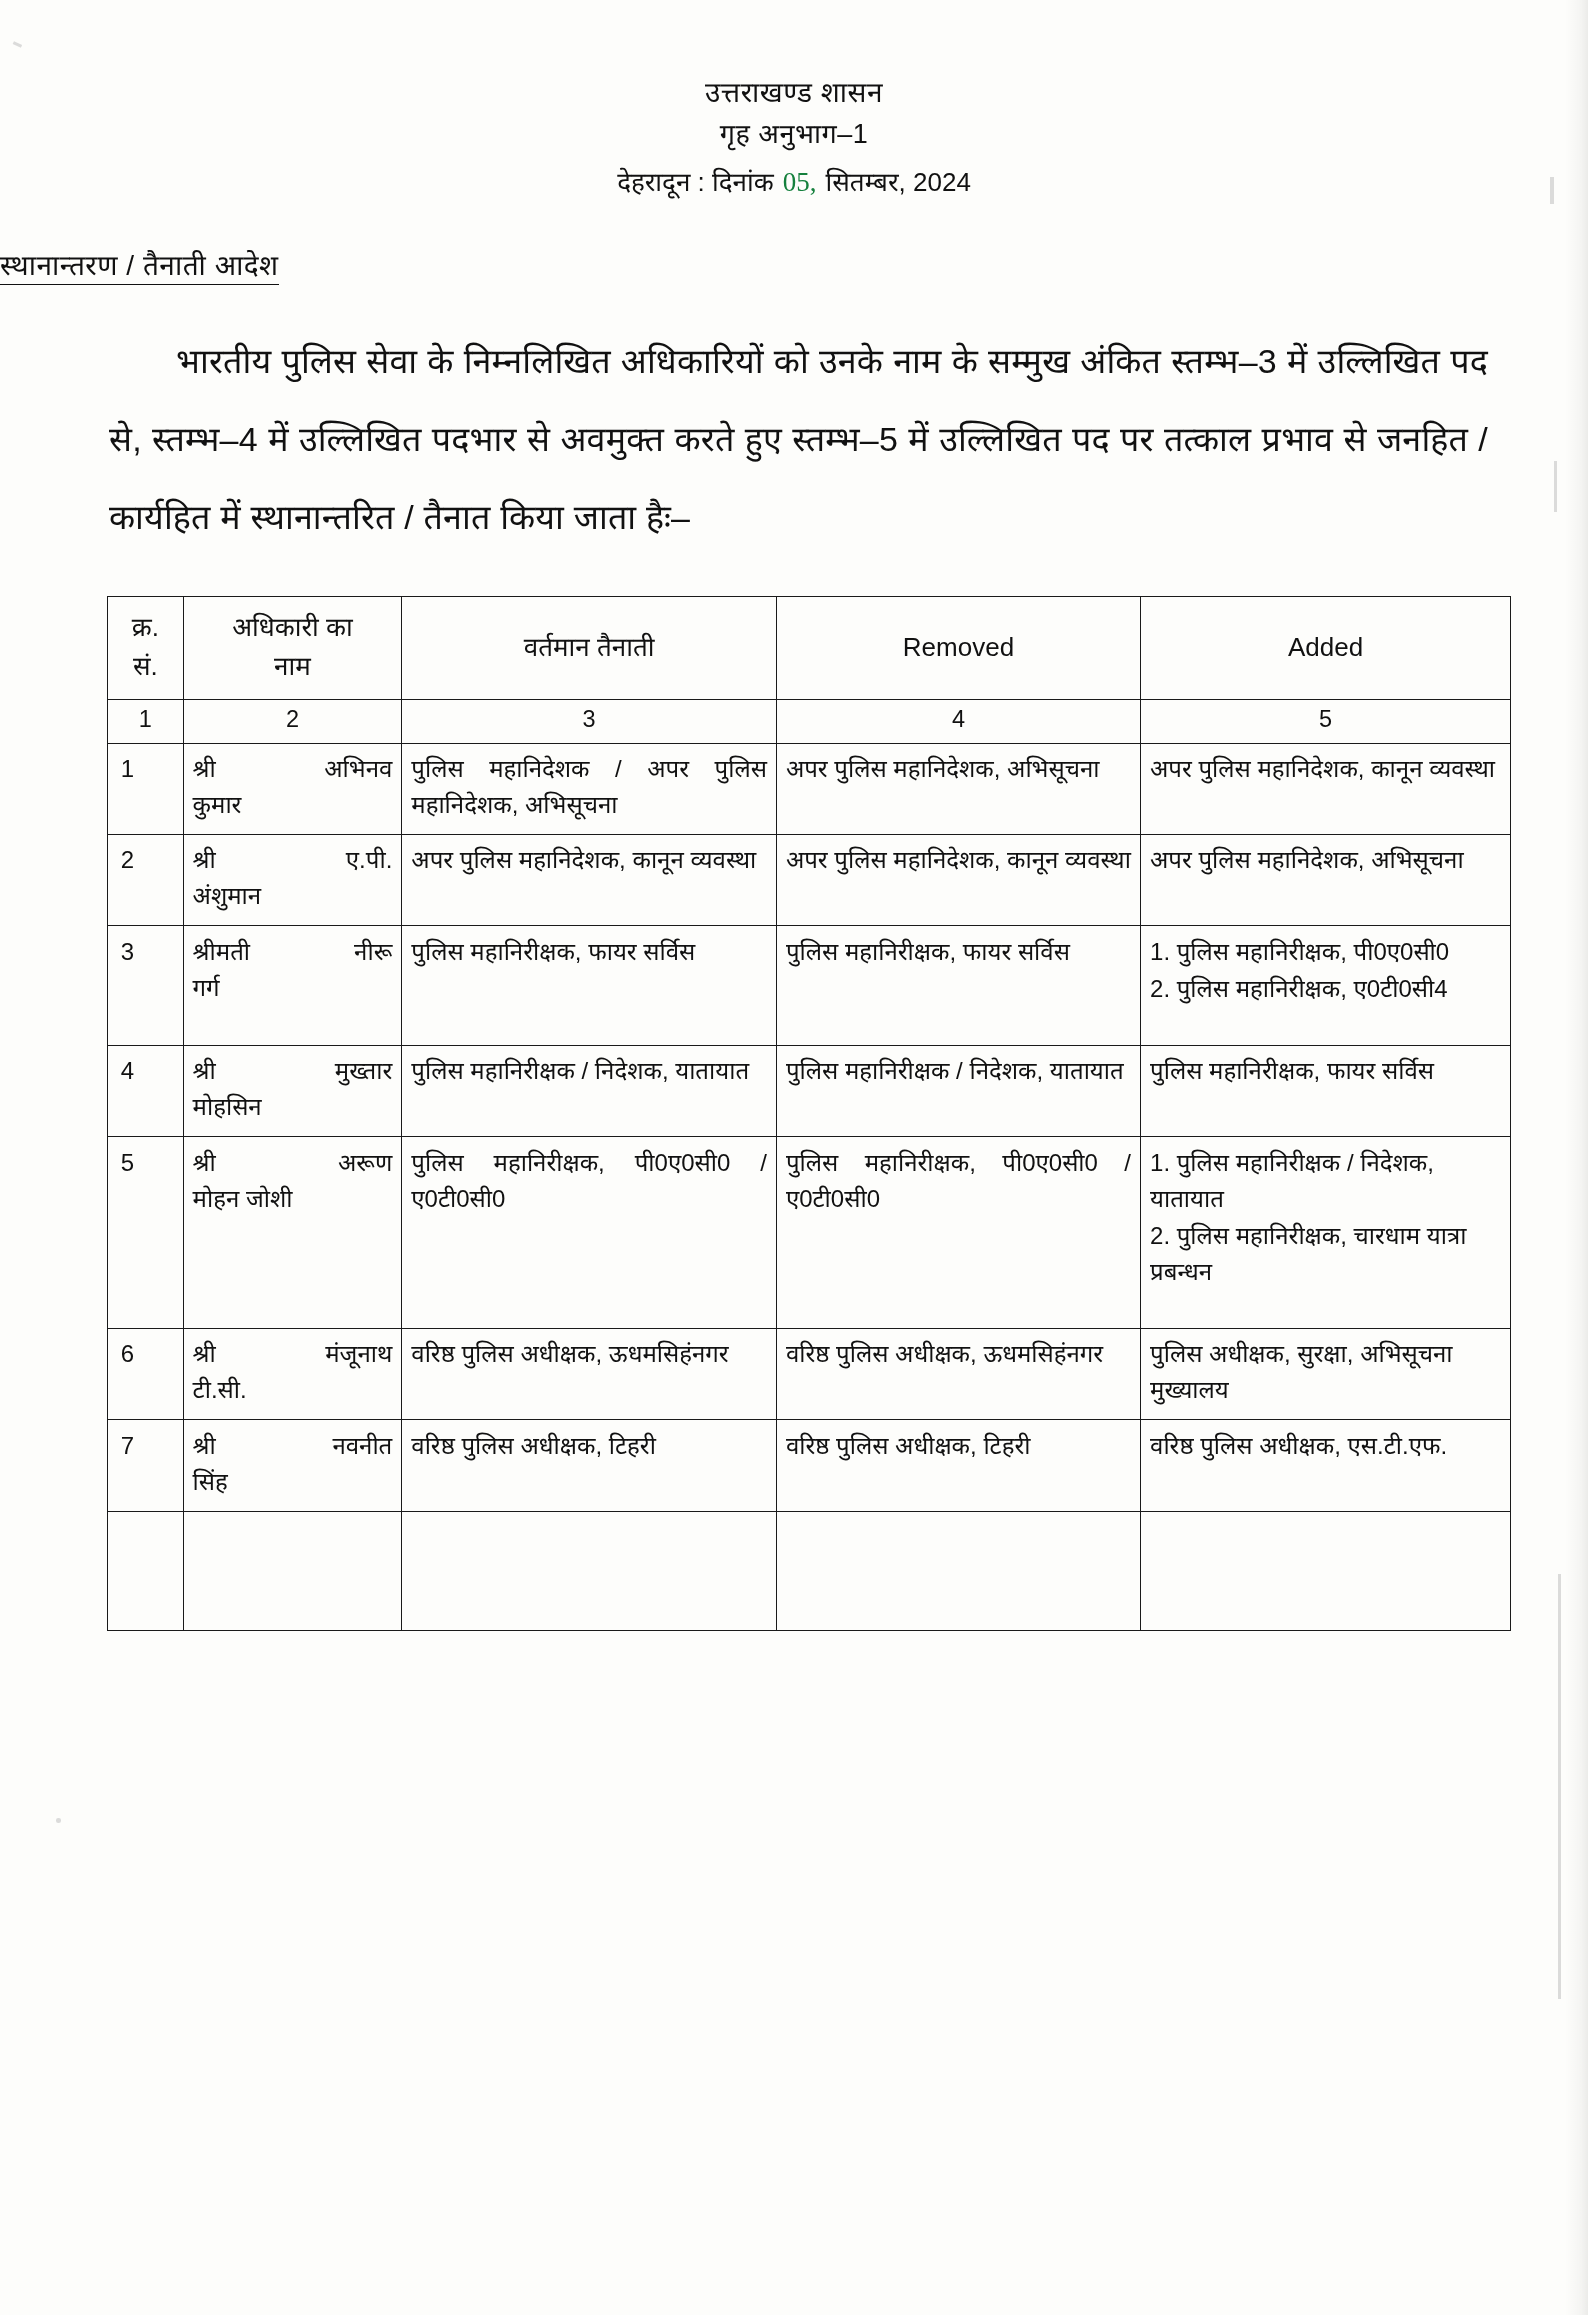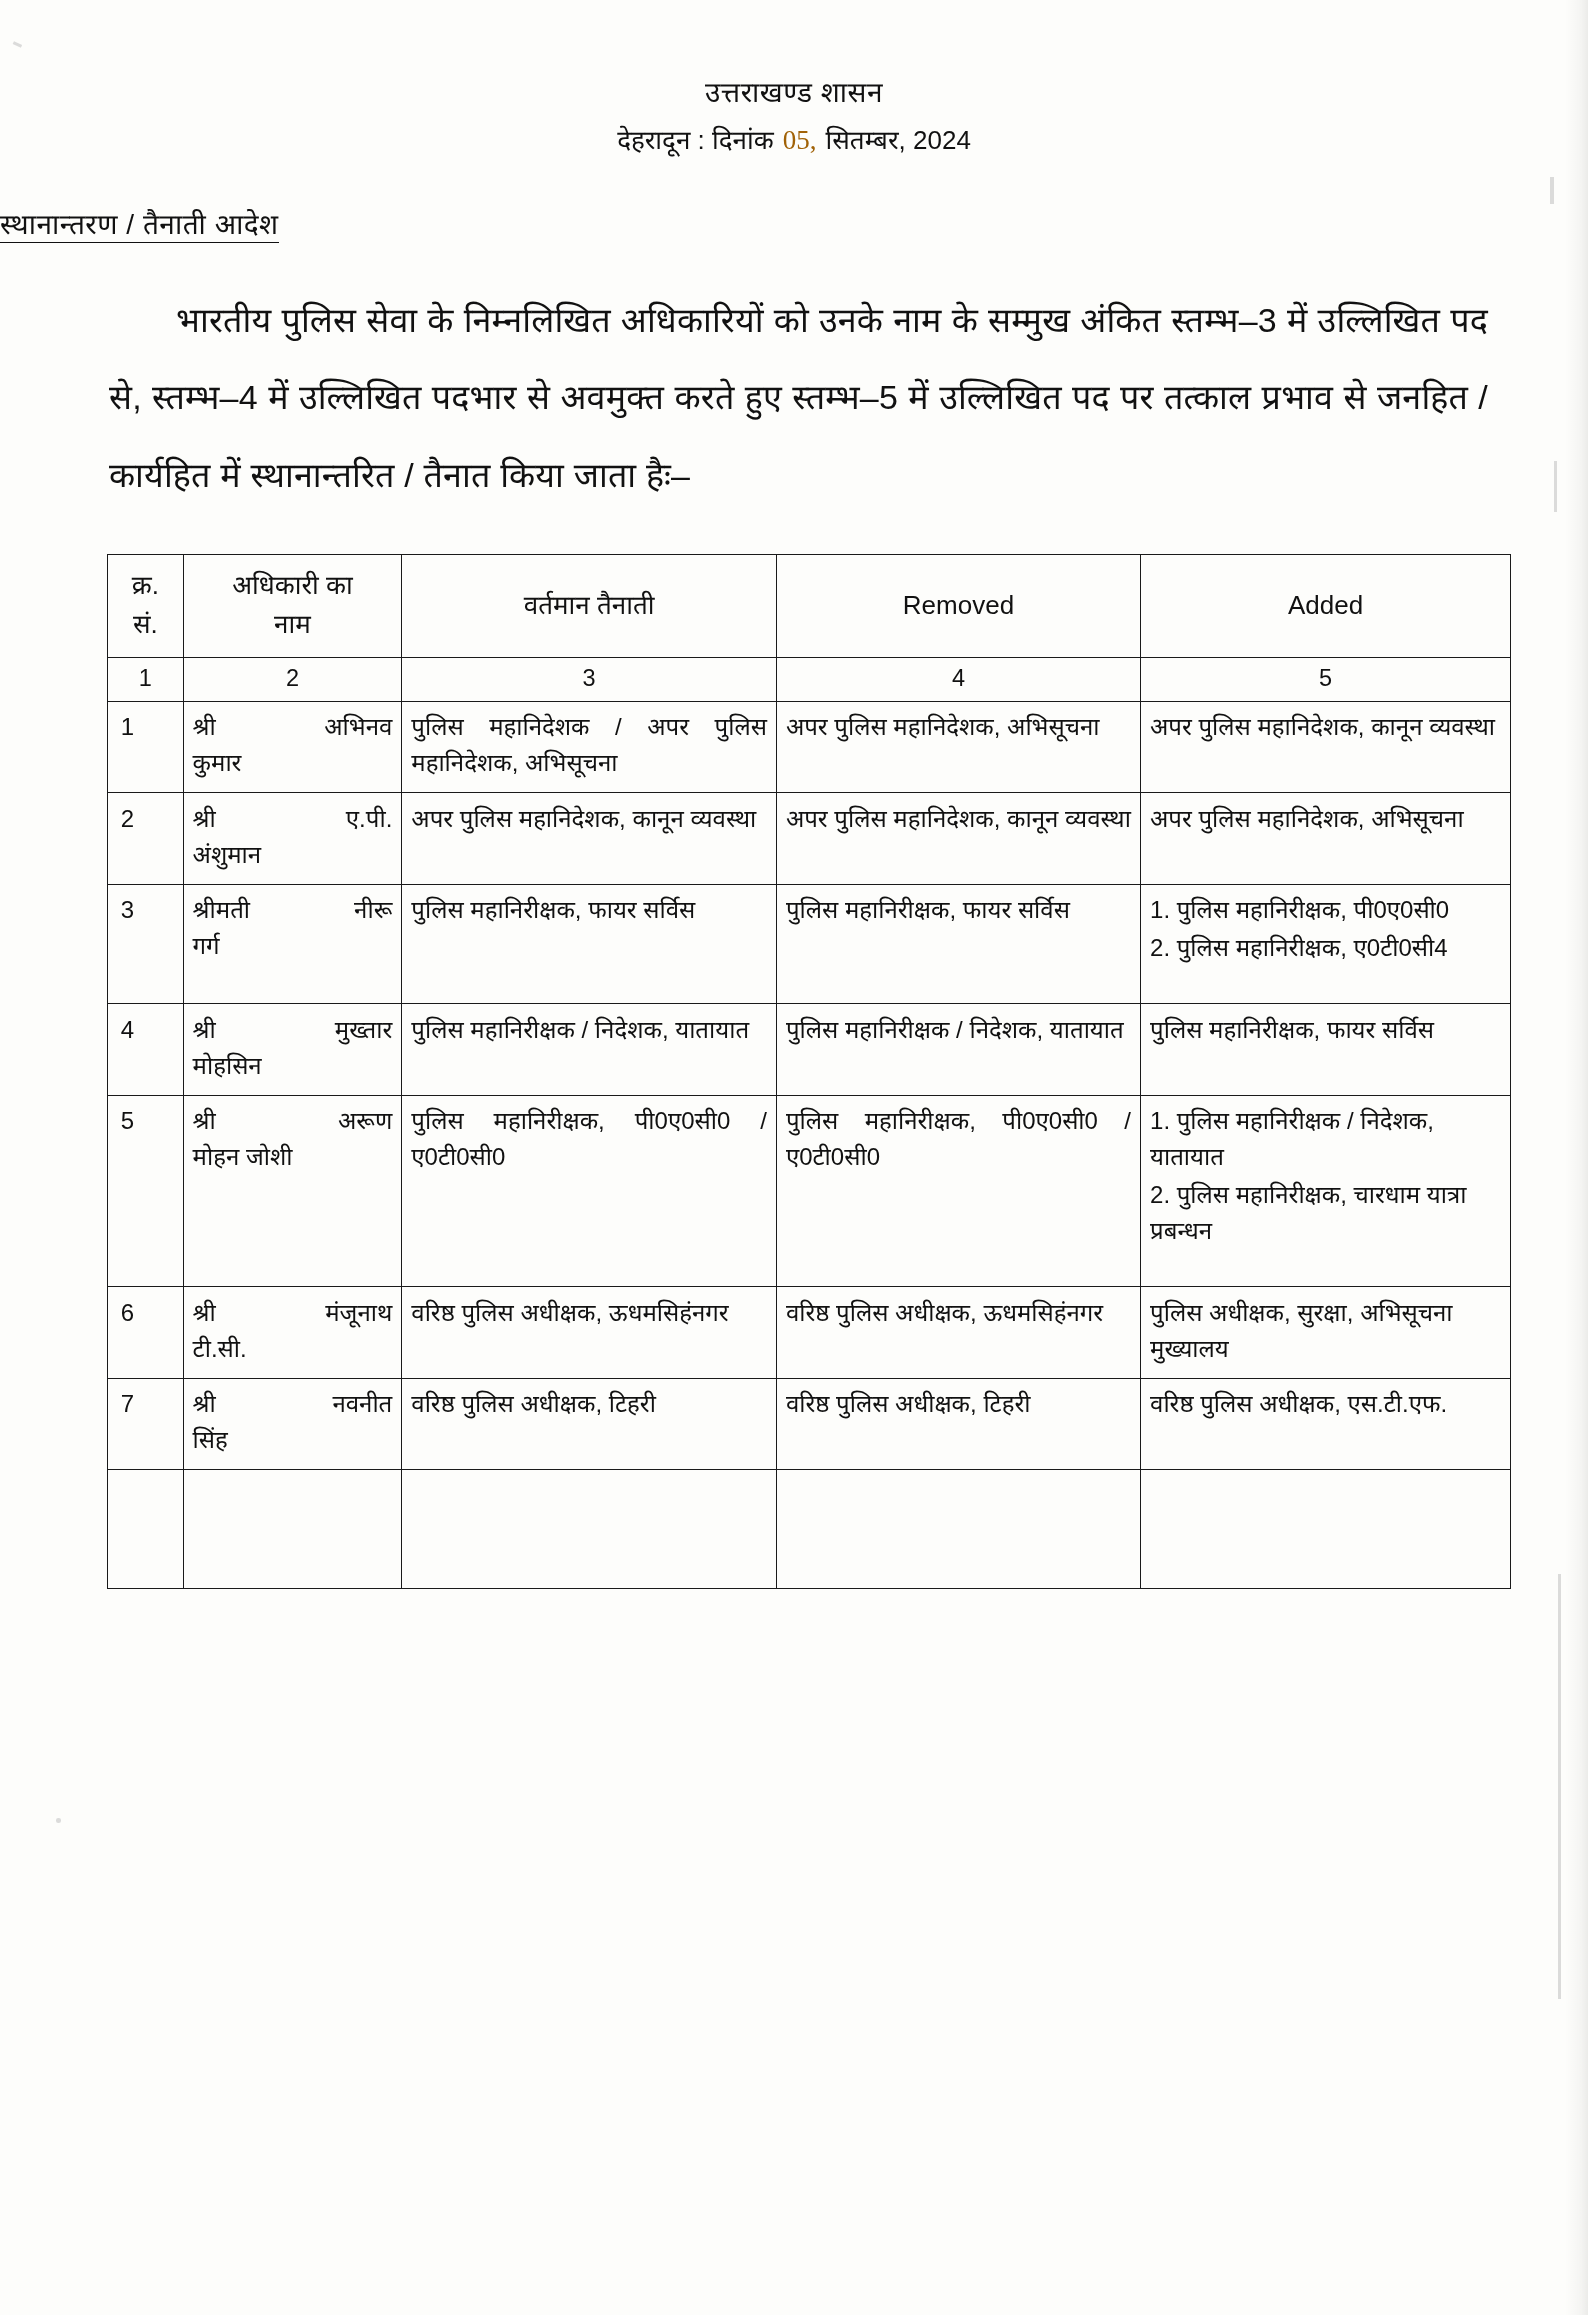--- a/index.html
+++ b/index.html
@@ -70,21 +70,21 @@
     background: #1b1b5a;
     transform: rotate(-16deg);
     border-radius: 1.8px;
   }
   .date-line {
     font-size: 26px;
     margin-top: 5.4px;
   }
   .date-line .hand-date {
     font-family: "Liberation Serif", serif;
-    color: #a16207;
+    color: #15803d;
     font-size: 27px;
     padding: 0 1.8px;
   }
   .title {
     font-size: 28px;
     margin-top: 42px;
     letter-spacing: 0.5px;
   }
   .title span {
     border-bottom: 1.8px solid #111;
@@ -170,20 +170,21 @@
 
   <div class="scan-edge"></div>
   <div class="scan-mark" style="left:12.7px;top:43px;width:9px;height:2.7px;transform:rotate(25deg);"></div>
   <div class="scan-mark" style="right:34px;top:177px;width:3.6px;height:27px;"></div>
   <div class="scan-mark" style="right:31px;top:461px;width:2.7px;height:51px;"></div>
   <div class="scan-mark" style="right:27px;top:1574px;width:2.7px;height:425px;"></div>
   <div class="scan-mark" style="left:56px;top:1818px;width:4.5px;height:4.5px;border-radius:50%;"></div>
 
   <div class="header">
     <div class="line org">उत्तराखण्ड शासन</div>
+    <div class="line">गृह अनुभाग–1</div>
     <div class="date-line">
       <span>देहरादून : दिनांक</span>
       <span class="hand-date">05,</span>
       <span>सितम्बर, 2024</span>
     </div>
   </div>
 
   <div class="title">
     <span>स्थानान्तरण / तैनाती आदेश</span>
   </div>

